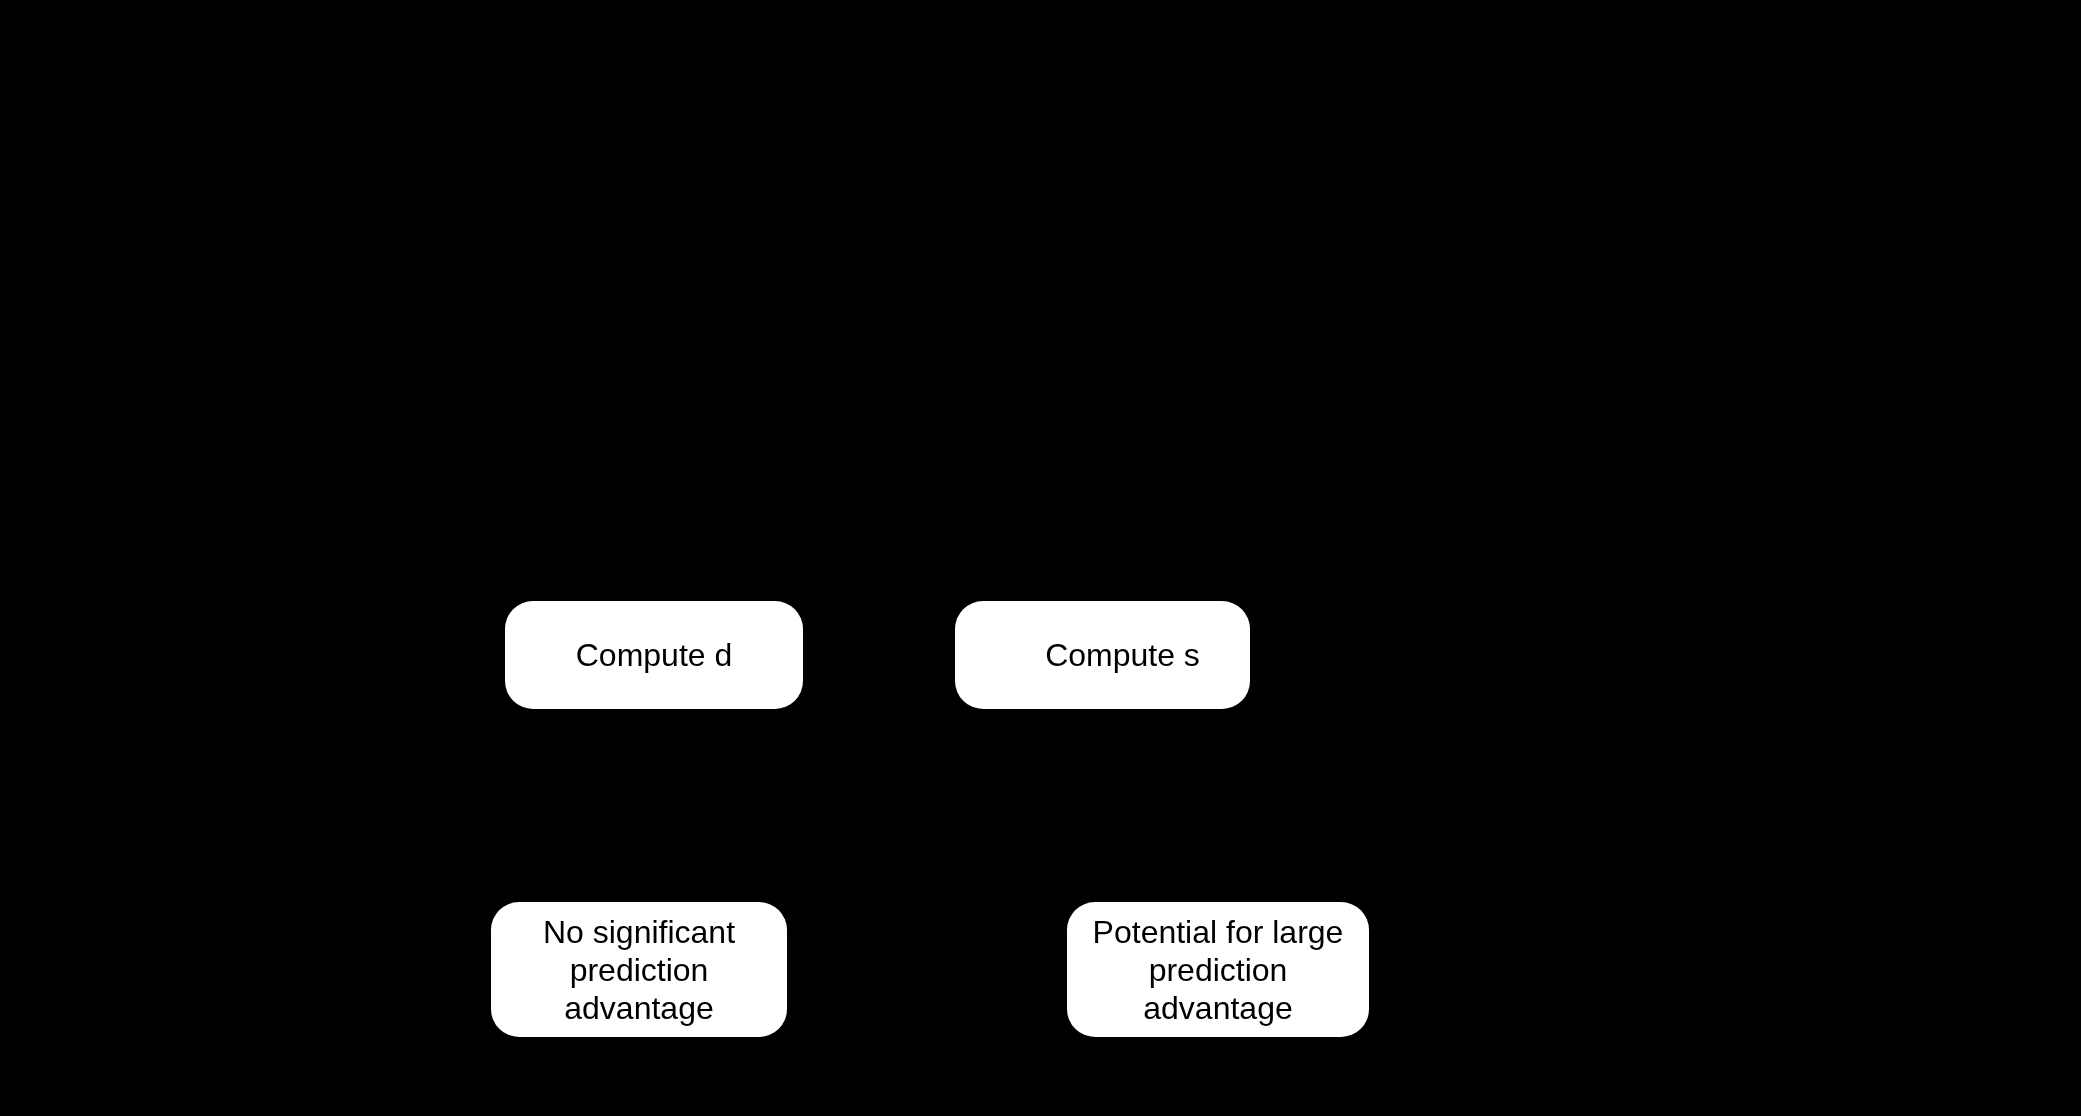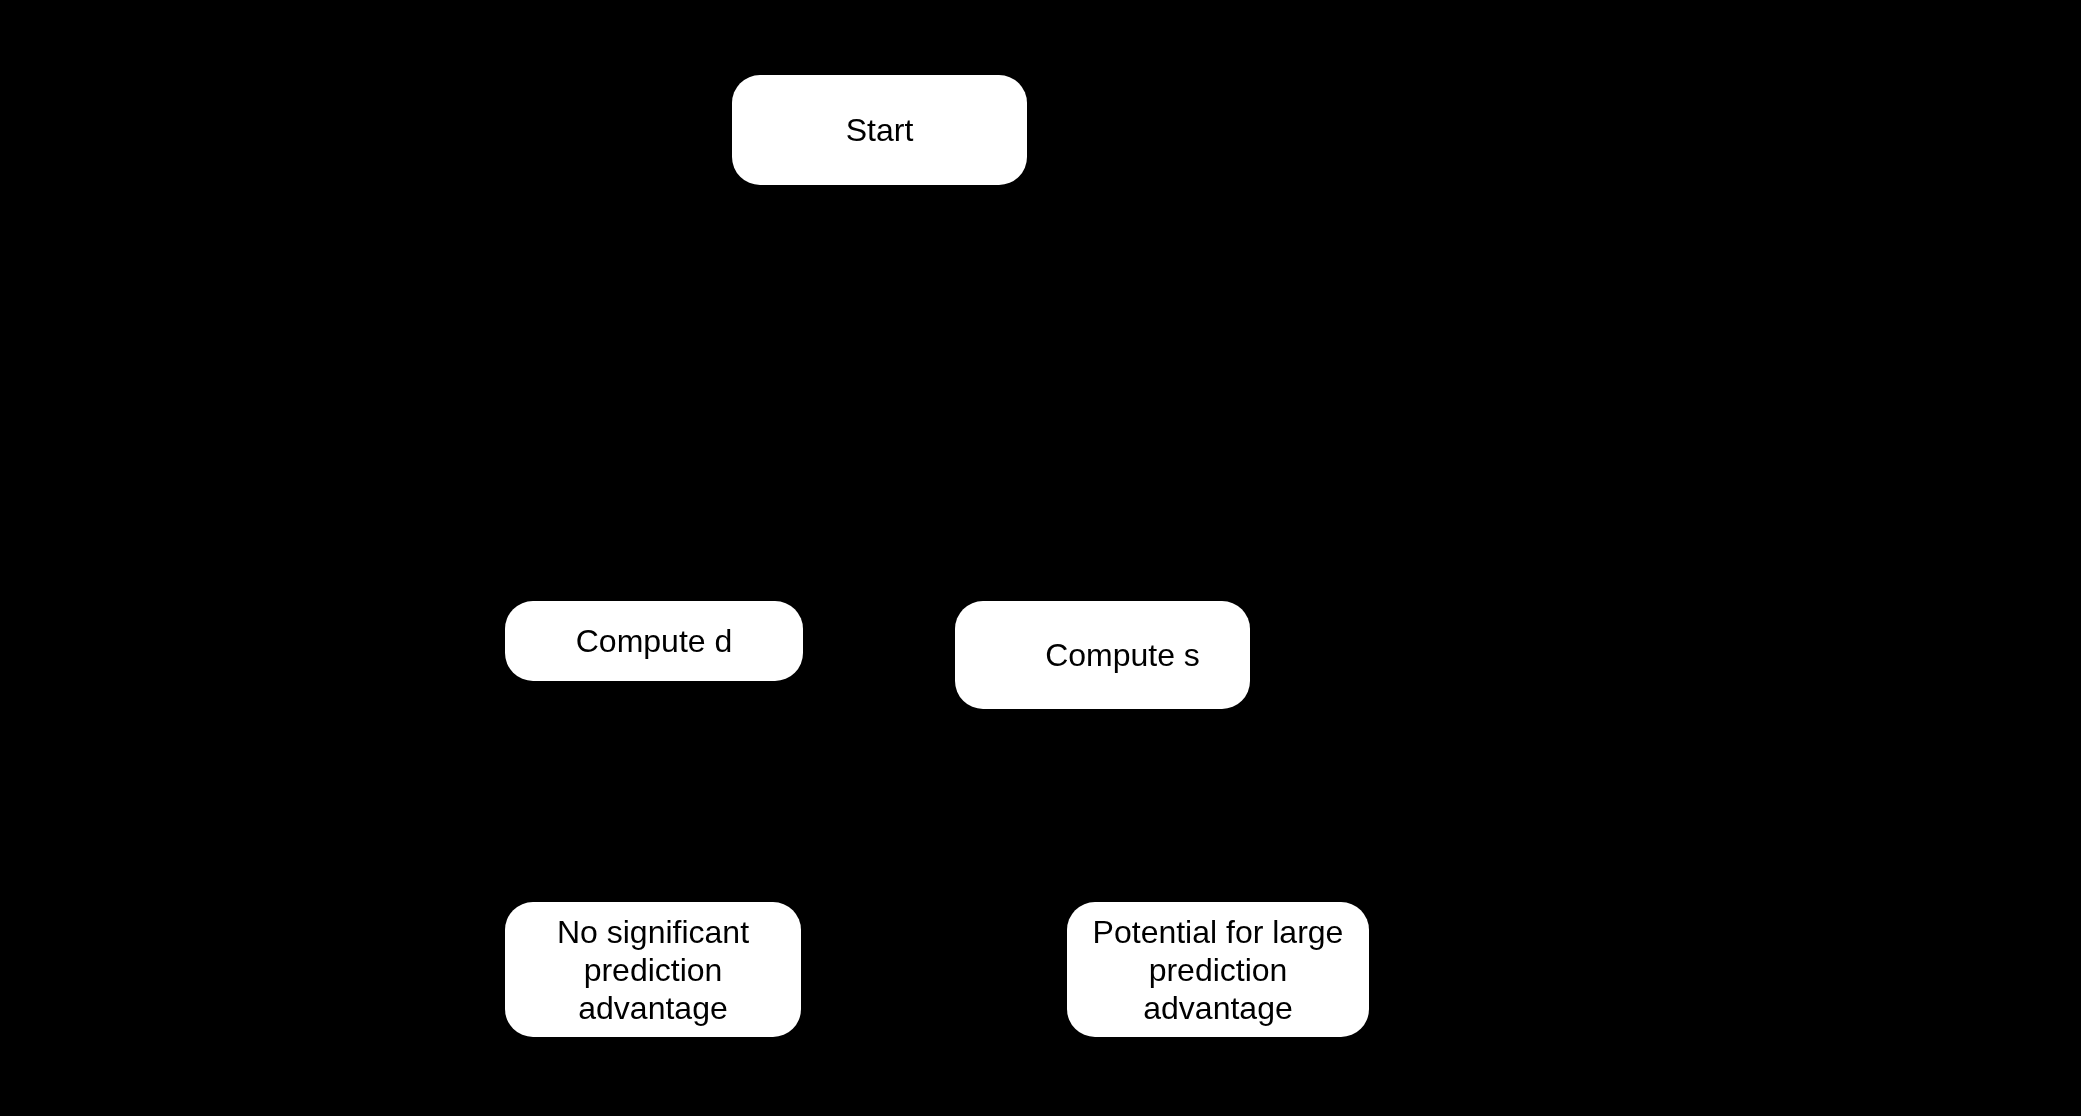--- a/index.html
+++ b/index.html
@@ -24,30 +24,29 @@
     align-items: center;
     justify-content: center;
     text-align: center;
     font-size: 32px;
     line-height: 38px;
     white-space: pre-line;
     box-sizing: border-box;
   }
   .node-start      { left: 732px;  top: 75px;  width: 295px; height: 110px; }
   .node-compute-g  { left: 732px;  top: 299px; width: 295px; height: 112px; }
-  .node-compute-d  { left: 505px;  top: 601px; width: 298px; height: 80px; }
+  .node-compute-d  { left: 505px;  top: 601px; width: 298px; height: 108px; }
   .node-compute-s  { left: 955px;  top: 601px; width: 295px; height: 108px; padding-left: 40px; }
-  .node-no-adv     { left: 505px;  top: 902px; width: 296px; height: 135px; }
+  .node-no-adv     { left: 491px;  top: 902px; width: 296px; height: 135px; }
   .node-pot-adv    { left: 1067px; top: 902px; width: 302px; height: 135px; }
 </style>
 </head>
 <body>
 
 <div class="canvas">
-  <div class="node node-start">Start</div>
 
 
   <div class="node node-compute-d">Compute d</div>
 
   <div class="node node-compute-s">Compute s</div>
 
   <div class="node node-no-adv">No significant
 prediction
 advantage</div>
 

